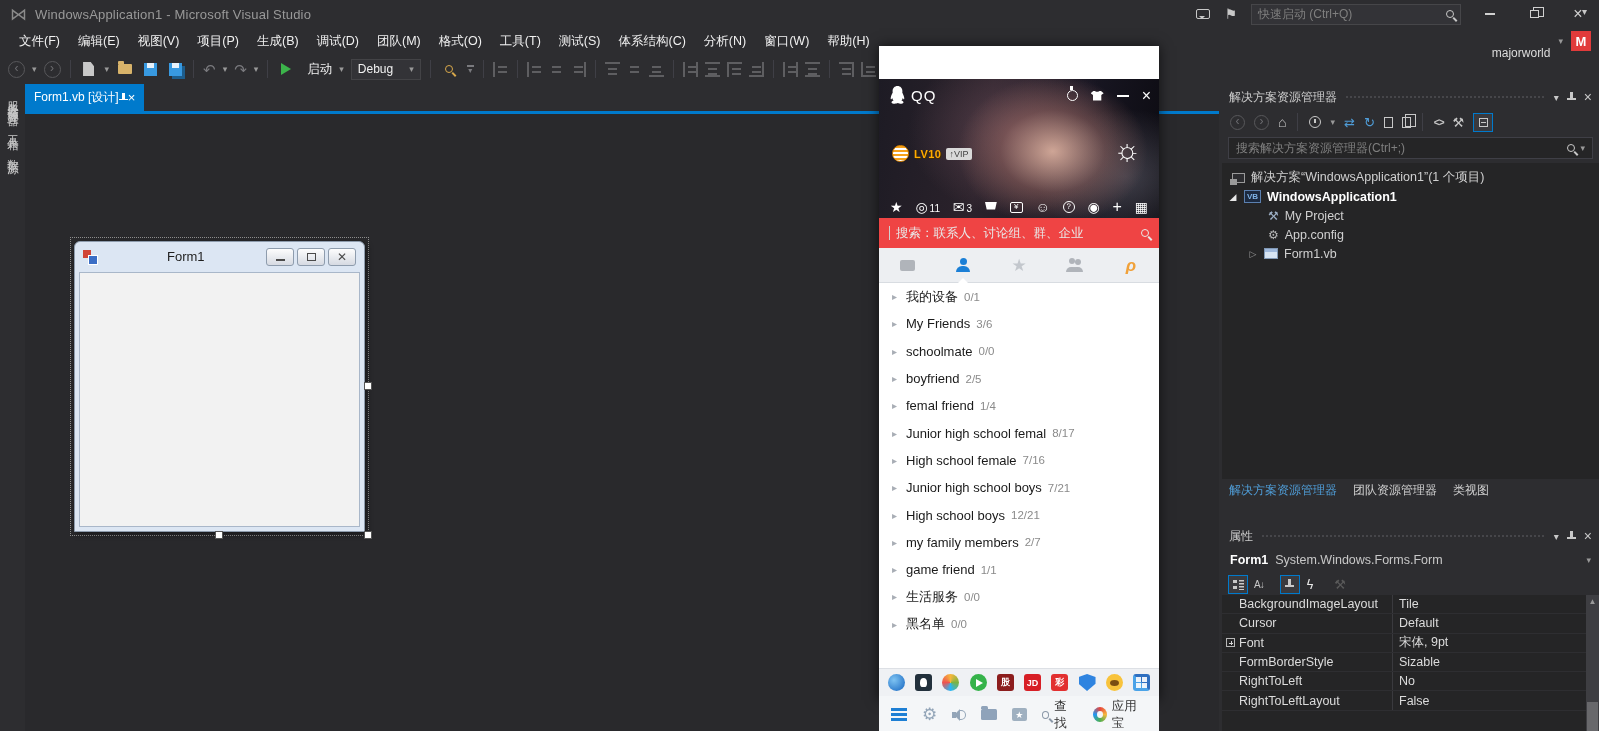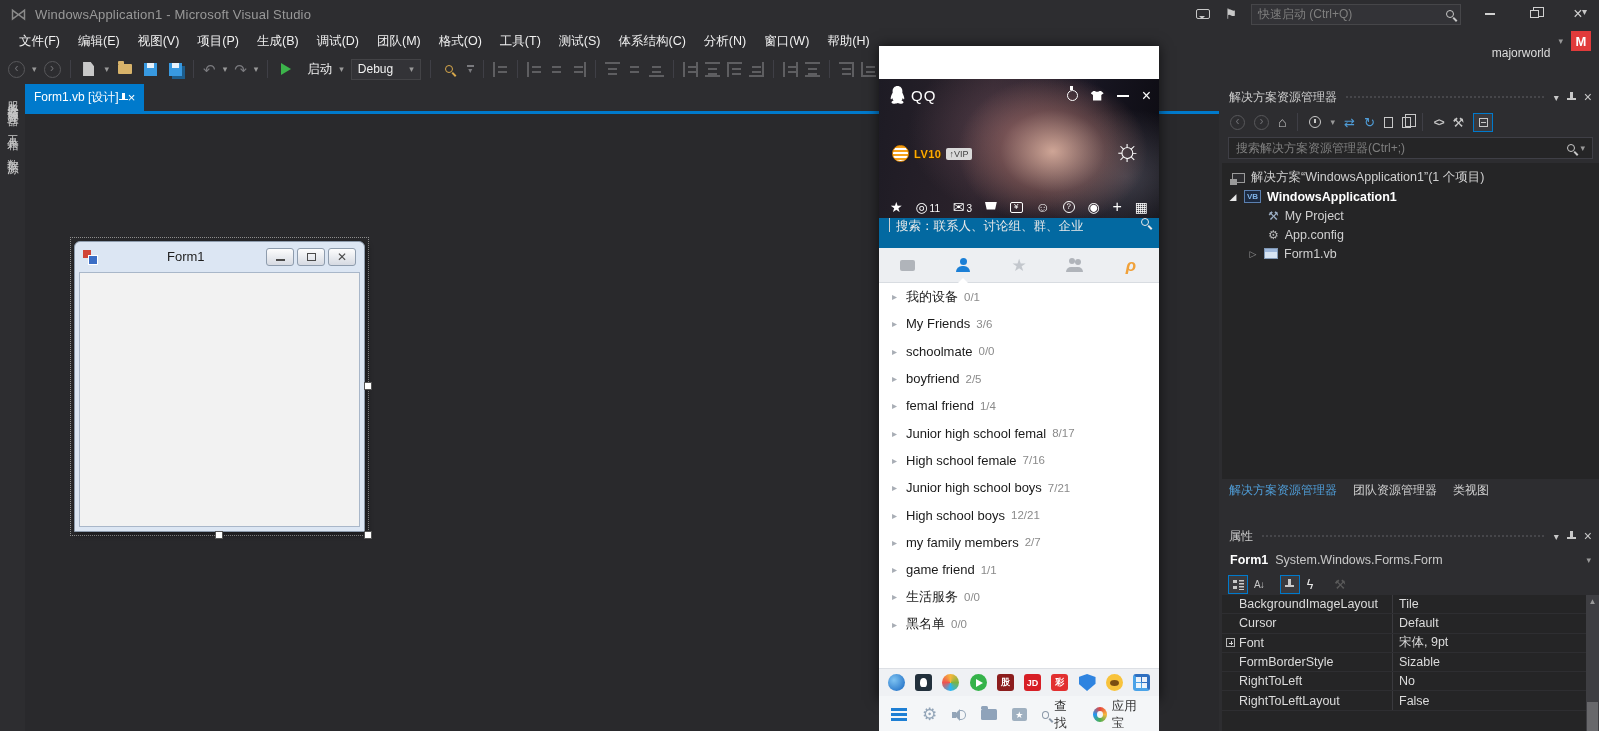--- a/index.html
+++ b/index.html
@@ -112,21 +112,21 @@
   .lv-txt { font-size:11px; font-weight:bold; color:#ffaa00; text-shadow:1px 1px 0 #402a00; letter-spacing:.5px; }
   .vip-badge { font-size:9px; color:#444; background:#d9d9d9; border-radius:2px; padding:1px 3px; }
   .sun { position:absolute; right:18px; top:56px; color:#fff; font-size:30px; line-height:1; }
   .qq-funcrow { position:absolute; left:0; right:0; bottom:3px; padding:0 11px; display:flex; align-items:center; justify-content:space-between; color:#fff; }
   .qf { display:flex; align-items:flex-end; gap:2px; color:#fff; font-size:14px; line-height:1; }
   .qf .cnt { font-size:10px; }
   .carticon { width:12px; height:8px; background:#fff; clip-path:polygon(0 0,100% 0,85% 100%,15% 100%); position:relative; margin-bottom:3px; }
   .carticon::after { content:''; position:absolute; left:1px; bottom:-3.5px; width:3px; height:3px; border-radius:50%; background:#fff; box-shadow:6px 0 0 #fff; }
   .yuanbox { width:13px; height:11px; border:1.3px solid #fff; border-radius:2px; font-size:8px; display:flex; align-items:center; justify-content:center; }
   .qcirc { width:12px; height:12px; border:1.3px solid #fff; border-radius:50%; font-size:8px; display:flex; align-items:center; justify-content:center; }
-  .qq-search { height:30px; background:#0369a1; display:flex; padding:0 10px; gap:6px; }
+  .qq-search { height:30px; background:#ef4444; display:flex; align-items:center; padding:0 10px; gap:6px; }
   .caretline { width:1px; height:14px; background:#cfcfcf; }
   .qq-search .txt { font-size:12.5px; color:#e8e8e8; flex:1; }
   .qq-tabs { height:35px; background:#edeff2; border-bottom:1px solid #d8dce1; display:flex; }
   .qq-tab { flex:1; display:flex; align-items:center; justify-content:center; position:relative; }
   .qq-tab.active::after { content:''; position:absolute; bottom:-1px; left:50%; margin-left:-5px; border:5px solid transparent; border-bottom-color:#fff; }
   .bubbleico { width:15px; height:11px; background:#b0b4ba; border-radius:2px; position:relative; }
   .bubbleico::after { content:''; position:absolute; left:2px; bottom:-3px; border:3px solid transparent; border-top-color:#b0b4ba; }
   .personico { width:16px; height:14px; position:relative; }
   .personico::before { content:''; position:absolute; left:4.5px; top:0; width:7px; height:7px; border-radius:50%; background:#b0b4ba; }
   .personico::after { content:''; position:absolute; left:1px; bottom:0; width:14px; height:6px; border-radius:6px 6px 0 0; background:#b0b4ba; }

